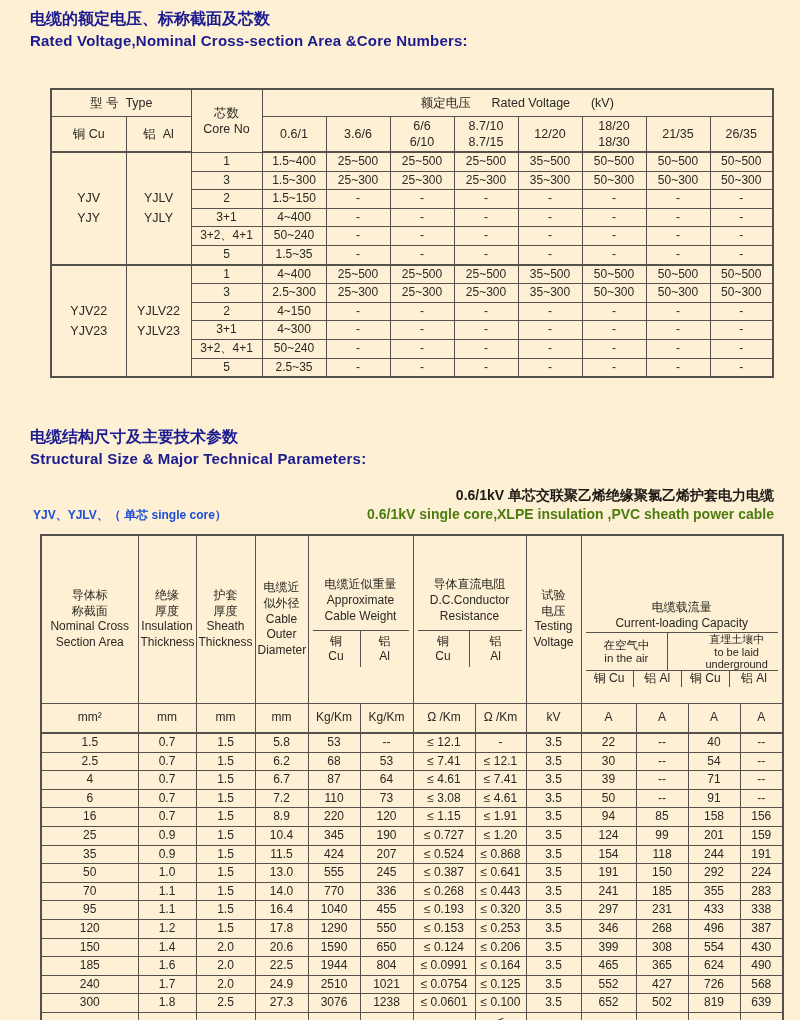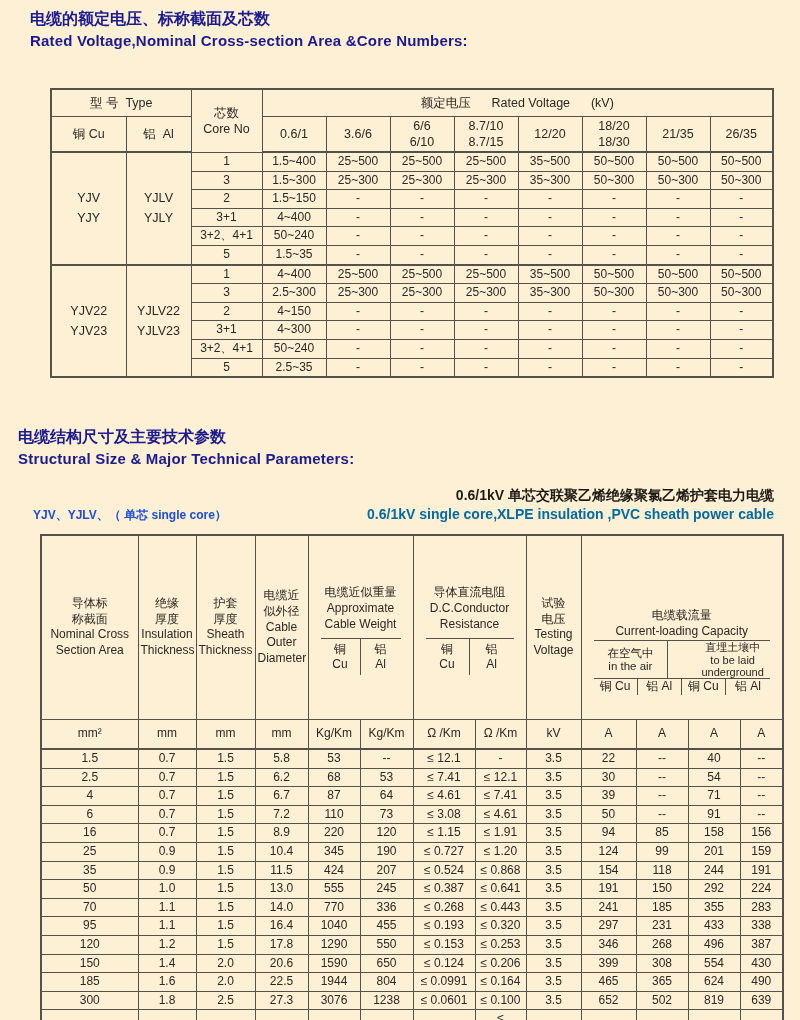--- a/index.html
+++ b/index.html
@@ -35,33 +35,33 @@
   }
   
   #t1{margin:36px 0 0 50px;width:722px;border:2px solid var(--line);}
   #t1 .hr1 th{height:27px;font-size:12.5px;}
   #t1 .hr2 th{height:34px;border-bottom:2px solid var(--line);font-size:12.5px;}
   #t1 tbody td{height:18px;}
   #t1 .type-cell{font-size:12.5px;line-height:1.6;}
   #t1 tr.block-start td{border-top:2px solid var(--line);}
 
   
-  .sec2-titles{margin:48px 0 0 18px;}
+  .sec2-titles{margin:48px 0 0 30px;}
   .notes-row{
     display:flex;justify-content:space-between;align-items:flex-end;
     margin:16px 26px 10px 33px;
   }
   .left-note{font-size:12px;color:#1d4ed8;font-weight:bold;}
   .right-note{text-align:right;}
   .right-note .zh{font-weight:bold;font-size:14px;color:#1d1a15;line-height:19px;}
-  .right-note .en{font-weight:bold;font-size:14px;color:#0369a1;line-height:19px;}
+  .right-note .en{font-weight:bold;font-size:14px;color:#4d7c0f;line-height:19px;}
 
   
   #t2{margin:4px 0 0 40px;width:742px;border:2px solid var(--line);}
-  #t2 .head-row th{height:96px;padding:12px;font-size:12px;}
+  #t2 .head-row th{height:96px;padding:4px;font-size:12px;}
   #t2 .head-row .plain{padding:2px;}
   #t2 .group{vertical-align:top;}
   #t2 .gcol{display:flex;flex-direction:column;height:96px;width:100%;}
   #t2 .gt{flex:1 1 auto;display:flex;align-items:center;justify-content:center;border-bottom:1px solid var(--line);}
   #t2 .sub2{display:flex;height:36px;}
   #t2 .sub2 > div{flex:1 1 50%;display:flex;align-items:center;justify-content:center;}
   #t2 .sub2 > div:first-child{border-right:1px solid var(--line);}
   #t2 .cap-title{height:34px;flex:0 0 34px;margin-top:28px;}
   #t2 .mid{display:flex;height:38px;border-bottom:1px solid var(--line);gap:27px;}
   #t2 .mid > div{flex:1 1 50%;display:flex;flex-direction:column;align-items:center;justify-content:center;font-size:11px;line-height:1.15;}
@@ -565,20 +565,35 @@
         <td>804</td>
         <td>≤ 0.0991</td>
         <td>≤ 0.164</td>
         <td>3.5</td>
         <td>465</td>
         <td>365</td>
         <td>624</td>
         <td>490</td>
       </tr>
       <tr>
+        <td>240</td>
+        <td>1.7</td>
+        <td>2.0</td>
+        <td>24.9</td>
+        <td>2510</td>
+        <td>1021</td>
+        <td>≤ 0.0754</td>
+        <td>≤ 0.125</td>
+        <td>3.5</td>
+        <td>552</td>
+        <td>427</td>
+        <td>726</td>
+        <td>568</td>
+      </tr>
+      <tr>
         <td>300</td>
         <td>1.8</td>
         <td>2.5</td>
         <td>27.3</td>
         <td>3076</td>
         <td>1238</td>
         <td>≤ 0.0601</td>
         <td>≤ 0.100</td>
         <td>3.5</td>
         <td>652</td>

